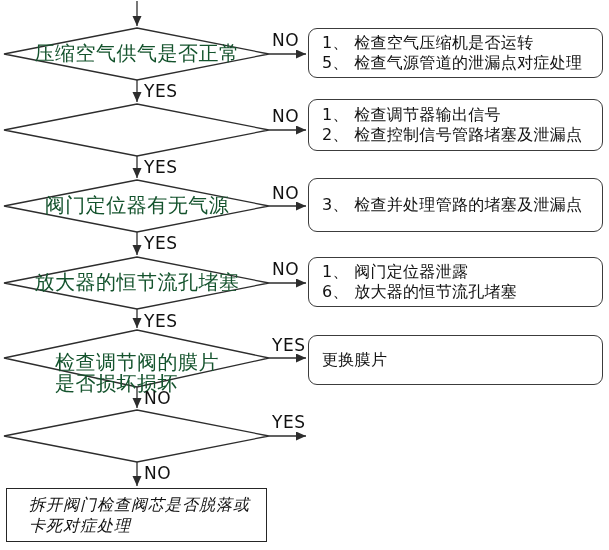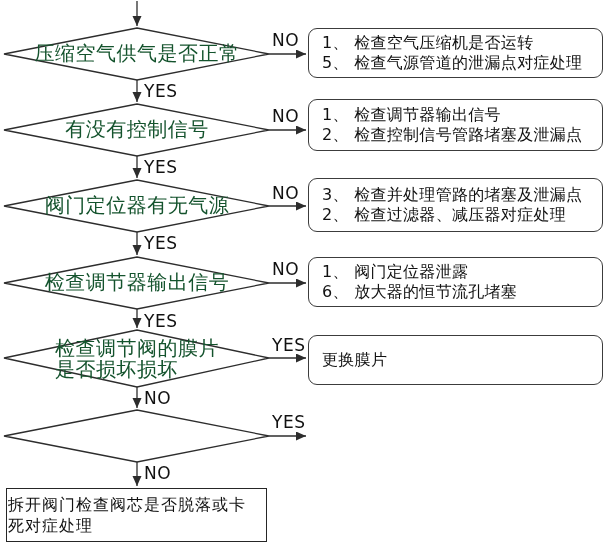--- a/index.html
+++ b/index.html
@@ -67,25 +67,26 @@
   }
   #final-box {
     position: absolute;
     left: 6px;
     top: 488px;
     width: 261px;
     height: 54px;
     border: 1.5px solid #262626;
     background: #ffffff;
     box-sizing: border-box;
-    padding: 5px 6px 0 1px;
+    padding: 5px 6px 0 22px;
     font-size: 16px;
     line-height: 21px;
     letter-spacing: 1px;
     color: #111111;
+    font-style: italic;
   }
 </style>
 </head>
 <body>
 
 <div id="stage">
 
   <svg id="wires" viewBox="0 0 609 550" xmlns="http://www.w3.org/2000/svg">
     <defs>
       <marker id="ah" markerUnits="userSpaceOnUse" markerWidth="11" markerHeight="10" refX="10" refY="4.5" orient="auto">
@@ -111,24 +112,23 @@
 
     <line x1="269" y1="54" x2="306" y2="54" stroke="#2d2d2d" stroke-width="1.3" marker-end="url(#ah)"></line>
     <line x1="269" y1="130" x2="306" y2="130" stroke="#2d2d2d" stroke-width="1.3" marker-end="url(#ah)"></line>
     <line x1="269" y1="206" x2="306" y2="206" stroke="#2d2d2d" stroke-width="1.3" marker-end="url(#ah)"></line>
     <line x1="269" y1="283" x2="306" y2="283" stroke="#2d2d2d" stroke-width="1.3" marker-end="url(#ah)"></line>
     <line x1="269" y1="358" x2="306" y2="358" stroke="#2d2d2d" stroke-width="1.3" marker-end="url(#ah)"></line>
     <line x1="269" y1="436" x2="306" y2="436" stroke="#2d2d2d" stroke-width="1.3" marker-end="url(#ah)"></line>
   </svg>
 
   <div class="q-label" style="top:43px">压缩空气供气是否正常</div>
-  <div class="q-label" style="top:119px">有没有控制信号</div>
   <div class="q-label" style="top:195px">阀门定位器有无气源</div>
-  <div class="q-label" style="top:272px">检查调节器输出信号</div>
-  <div class="q-label wrap" style="top:338px">检查调节阀的膜片是否损坏损坏</div>
+  <div class="q-label" style="top:272px">放大器的恒节流孔堵塞</div>
+  <div class="q-label wrap" style="top:352px">检查调节阀的膜片是否损坏损坏</div>
 
   <div class="edge-label" style="left:272px;top:32px">NO</div>
   <div class="edge-label" style="left:272px;top:108px">NO</div>
   <div class="edge-label" style="left:272px;top:185px">NO</div>
   <div class="edge-label" style="left:272px;top:261px">NO</div>
   <div class="edge-label" style="left:272px;top:337px">YES</div>
   <div class="edge-label" style="left:272px;top:414px">YES</div>
 
   <div class="edge-label" style="left:144px;top:83px">YES</div>
   <div class="edge-label" style="left:144px;top:159px">YES</div>
@@ -140,21 +140,20 @@
   <div class="action-box" style="top:28px;height:50px">
     <div class="action-line">1、 检查空气压缩机是否运转</div>
     <div class="action-line">5、 检查气源管道的泄漏点对症处理</div>
   </div>
   <div class="action-box" style="top:99px;height:52px">
     <div class="action-line">1、 检查调节器输出信号</div>
     <div class="action-line">2、 检查控制信号管路堵塞及泄漏点</div>
   </div>
   <div class="action-box" style="top:178px;height:54px">
     <div class="action-line">3、 检查并处理管路的堵塞及泄漏点</div>
-    <div class="action-line">2、 检查过滤器、减压器对症处理</div>
   </div>
   <div class="action-box" style="top:257px;height:50px">
     <div class="action-line">1、 阀门定位器泄露</div>
     <div class="action-line">6、 放大器的恒节流孔堵塞</div>
   </div>
   <div class="action-box" style="top:335px;height:50px">
     <div class="action-line">更换膜片</div>
   </div>
 
   <div id="final-box">拆开阀门检查阀芯是否脱落或卡死对症处理</div>

